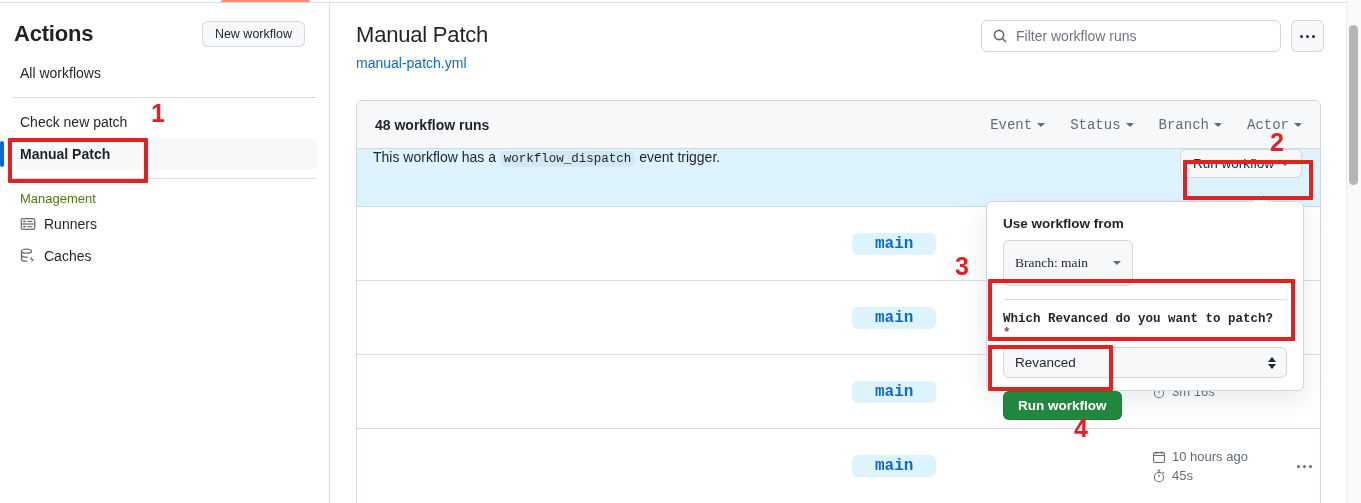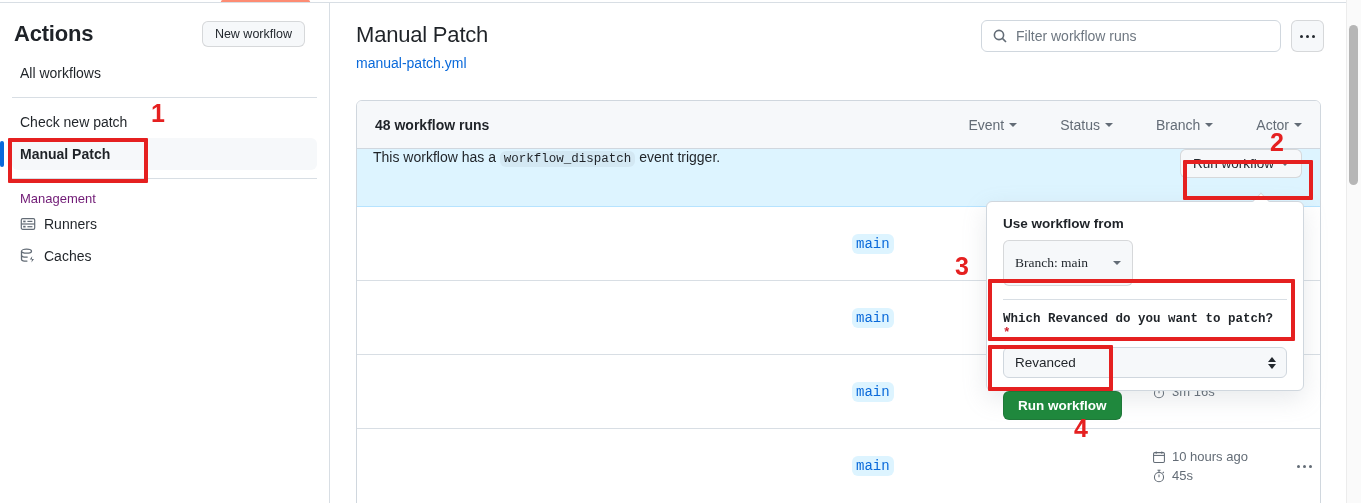--- a/index.html
+++ b/index.html
@@ -45,21 +45,21 @@
     height: 32px; padding: 0 8px; border-radius: 6px;
     font-size: 14px; color: #1f2328; cursor: pointer;
   }
   .side-item.selected { background: #f6f8fa; font-weight: 600; }
   .side-item.selected::before {
     content: ""; position: absolute; left: -12px; top: 3px;
     width: 4px; height: 26px; background: #0969da; border-radius: 6px;
   }
   .side-divider { height: 1px; background: #d8dee4; margin: 8px 12px; }
   .side-group-label {
-    font-size: 13px; color: #701a75; padding: 4px 20px 2px 20px; font-weight: 400;
+    font-size: 13px; color: #4d7c0f; padding: 4px 20px 2px 20px; font-weight: 400;
   }
   .side-item .ico { width: 16px; height: 16px; display: inline-block; flex: 0 0 16px; color: #636c76; }
   .side-item .ico svg { display: block; }
 
   
   .main {
     position: absolute; left: 331px; top: 3px; width: 1014px; height: 500px;
     background: #ffffff;
   }
   .page-title { position: absolute; left: 25px; top: 19px; font-size: 22px; font-weight: 400; color: #1f2328; letter-spacing: -0.2px; }
@@ -93,22 +93,21 @@
   .runs-header {
     height: 48px; background: #f6f8fa; border-bottom: 1px solid #d0d7de;
     display: flex; align-items: center; justify-content: space-between;
     padding: 0 18px 0 18px;
   }
   .runs-count { font-size: 14px; font-weight: 600; color: #1f2328; }
   .filters { display: flex; align-items: center; gap: 25px; }
   .filter-btn {
     display: inline-flex; align-items: center; gap: 5px;
     font-size: 14px; color: #636c76; cursor: pointer; background: none; border: 0;
-    font-family: Liberation Sans, sans-serif;
-    margin-left: 18px;
+    font-family: Liberation Mono, monospace;
   }
   .caret { width: 0; height: 0; border-left: 4px solid transparent; border-right: 4px solid transparent; border-top: 4px solid #636c76; display: inline-block; }
 
   .dispatch-banner {
     height: 58px; background: #ddf4ff; border-bottom: 1px solid #b6e3ff;
     display: flex; align-items: flex-start; justify-content: space-between;
     padding: 0 18px 0 16px;
   }
   .dispatch-text { font-size: 14px; color: #1f2328; }
   .dispatch-text code {
@@ -123,22 +122,22 @@
     padding: 6px 12px; cursor: pointer; white-space: nowrap;
   }
 
   .run-row {
     position: relative; height: 74px; border-bottom: 1px solid #d8dee4;
     display: flex; align-items: center;
   }
   .run-row:last-child { border-bottom: 0; }
   .branch-badge {
     position: absolute; left: 495px;
-    font-family: "Liberation Mono", monospace; font-size: 14px; font-weight: 400;
-    color: #0969da; background: #ddf4ff; border-radius: 6px; padding: 2px 4px;
+    font-family: "Liberation Mono", monospace; font-size: 16px; font-weight: 700;
+    color: #0969da; background: #ddf4ff; border-radius: 6px; padding: 2px 23px;
   }
   .run-meta {
     position: absolute; left: 795px; display: flex; flex-direction: column;
     gap: 4px; font-size: 13px; color: #636c76;
   }
   .run-meta .line { display: flex; align-items: center; gap: 6px; white-space: nowrap; }
   .run-meta svg { flex: 0 0 14px; color: #636c76; }
   .row-kebab { position: absolute; left: 940px; display: flex; gap: 3px; cursor: pointer; }
   .row-kebab i { width: 3px; height: 3px; background: #636c76; border-radius: 50%; display: block; }
 

